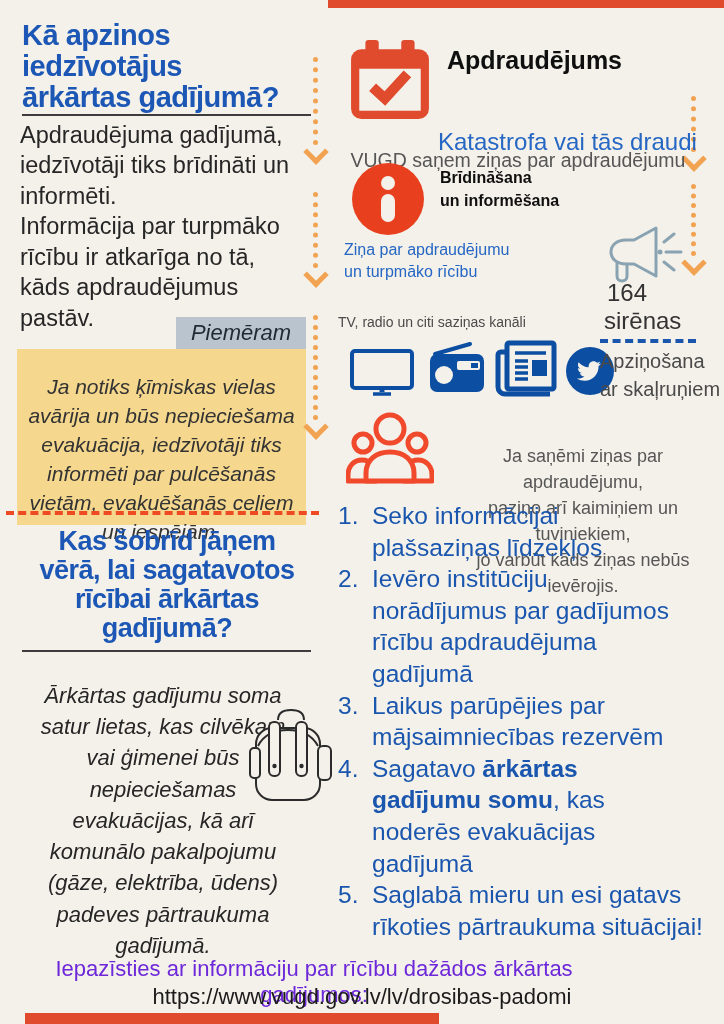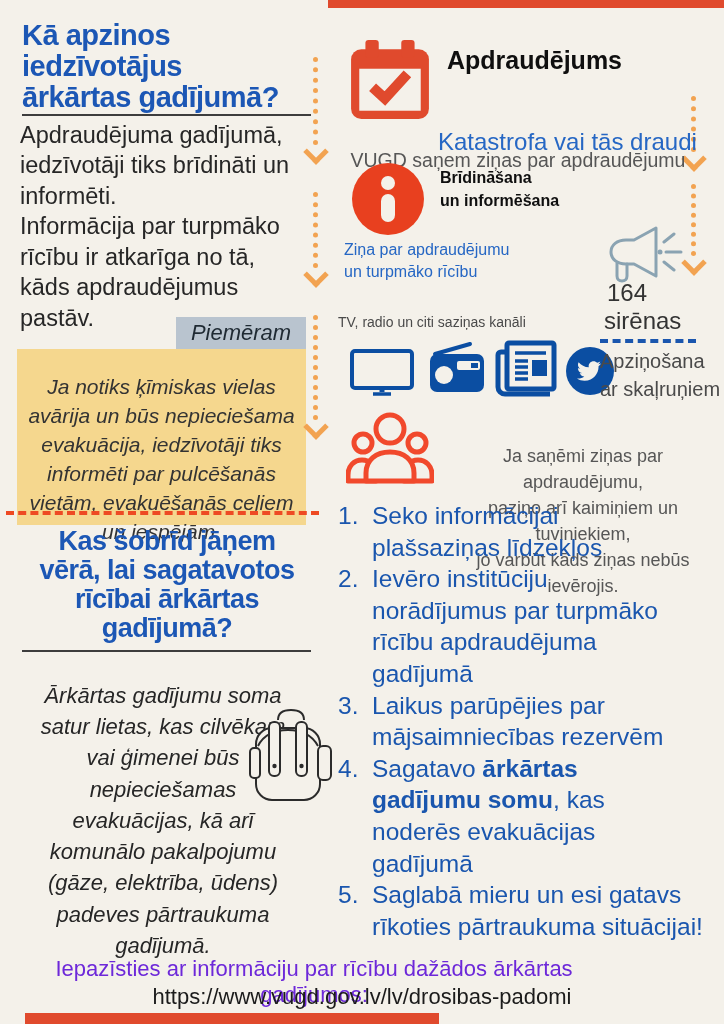--- a/index.html
+++ b/index.html
@@ -197,21 +197,21 @@
 
   <ol class="steps abs" style="left:338px;top:500px;width:386px;">
     <li>
       <span class="num">1.</span>
       <span class="txt preline">Seko informācijai
 plašsaziņas līdzekļos</span>
     </li>
     <li>
       <span class="num">2.</span>
       <span class="txt preline">Ievēro institūciju
-norādījumus par turpmāko
+norādījumus par gadījumos
 rīcību apdraudējuma
 gadījumā</span>
     </li>
     <li>
       <span class="num">3.</span>
       <span class="txt preline">Laikus parūpējies par
 mājsaimniecības rezervēm</span>
     </li>
     <li>
       <span class="num">4.</span>

